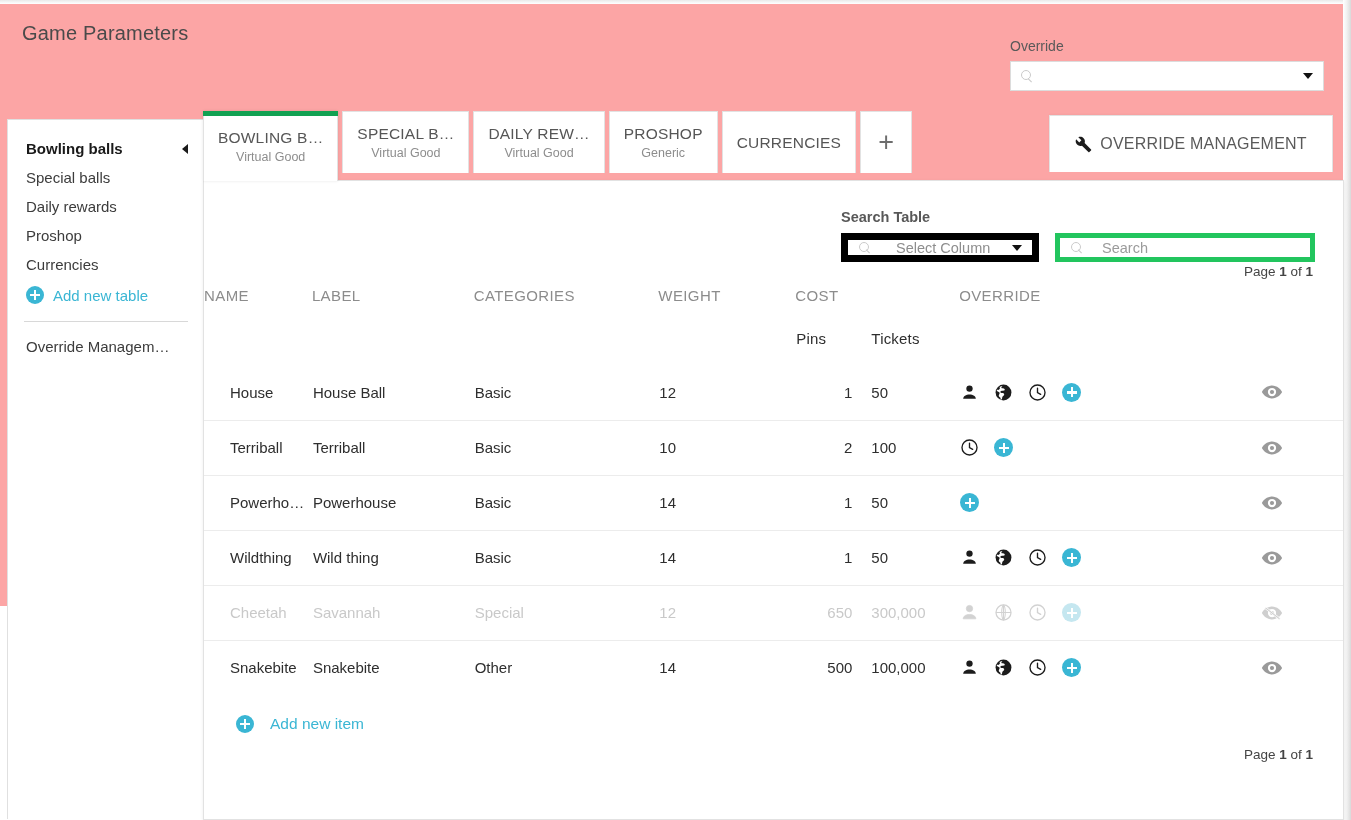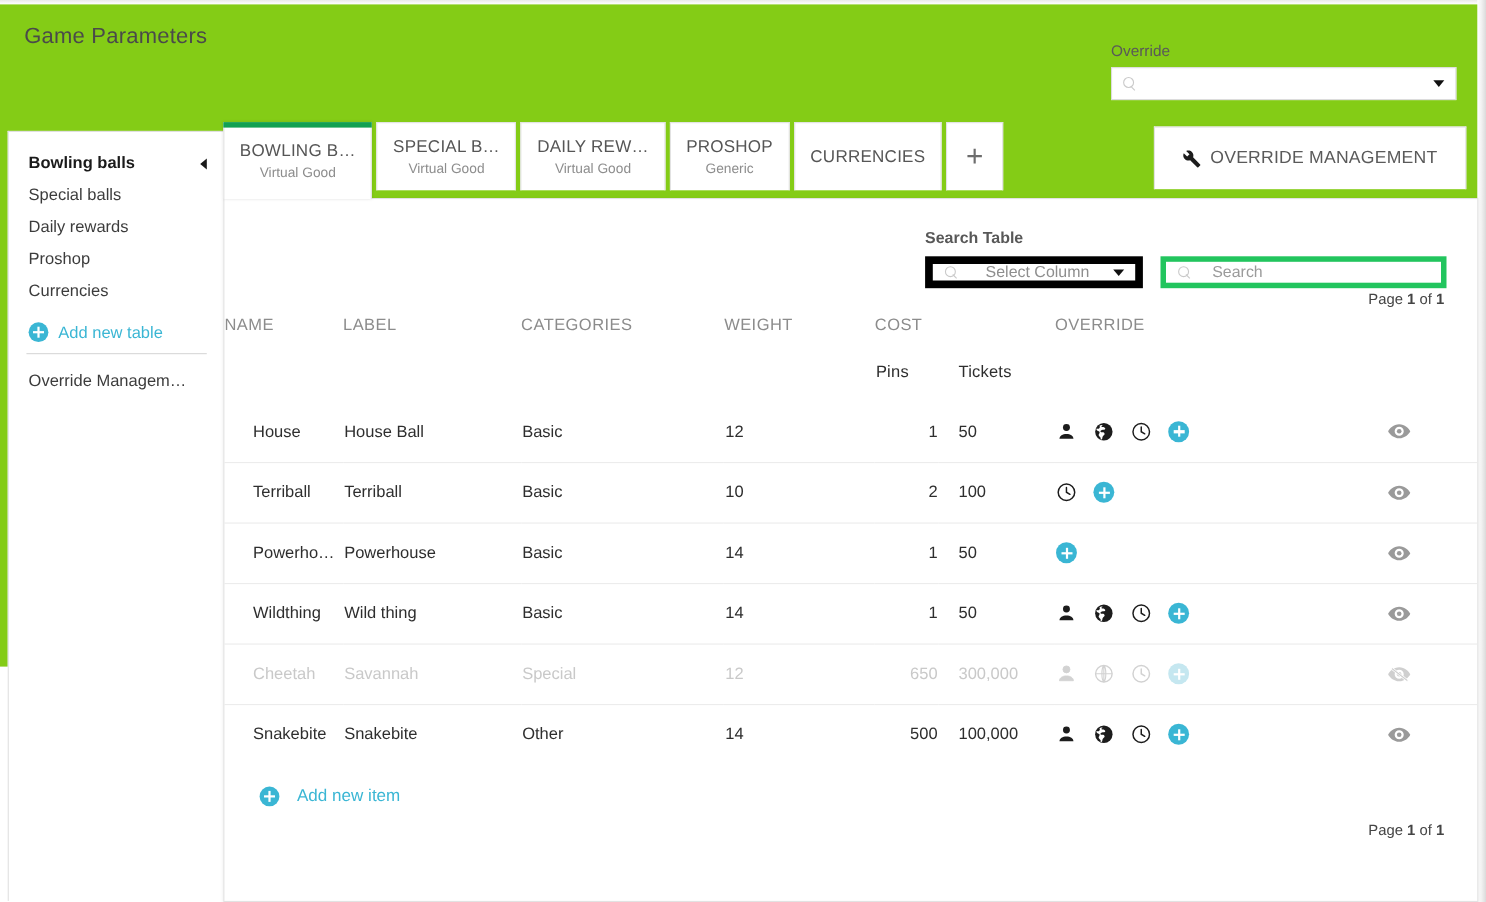--- a/index.html
+++ b/index.html
@@ -6,21 +6,21 @@
   html, body {
     margin: 0; padding: 0;
     width: 1351px; height: 820px;
     background: #ffffff;
     font-family: "Liberation Sans", sans-serif;
     overflow: hidden;
   }
   #root {
     position: relative;
     width: 1351px; height: 606px;
-    background: #84cc16;
+    background: #fca5a5;
   }
   
   .page-edge-right {
     position: absolute; top: 0; right: 0; width: 8px; height: 820px;
     background: linear-gradient(to right,#ffffff 0%,#f2f2f2 45%,#e3e3e3 80%,#d9d9d9 100%);
   }
   .page-edge-top {
     position: absolute; top: 0; left: 0; width: 1351px; height: 4px;
     background: linear-gradient(to bottom,#e9e9e9 0%,#f7f7f7 60%,#ffffff 100%);
   }
@@ -67,21 +67,21 @@
     position: relative; height: 29px; line-height: 29px;
     padding-left: 18px; font-size: 15px; color: #3c3c3c; cursor: pointer;
   }
   .side-item.active { font-weight: bold; color: #1a1a1a; }
   .side-arrow {
     position: absolute; right: 16px; top: 50%; transform: translateY(-50%);
     width: 0; height: 0; border-top: 5px solid transparent;
     border-bottom: 5px solid transparent; border-right: 6px solid #1a1a1a;
   }
   .side-add {
-    display: flex; align-items: flex-end; gap: 9px;
+    display: flex; align-items: center; gap: 9px;
     padding-left: 18px; height: 32px; font-size: 15px; color: #3ab6d4; cursor: pointer;
   }
   .side-sep { margin: 10px 16px 0 16px; border-top: 1px solid #d8d8d8; }
   .side-item.plain-bottom { margin-top: 10px; }
 
   .plus-circle {
     width: 18px; height: 18px; border-radius: 50%;
     background: #3ab6d4; position: relative; flex: 0 0 auto;
   }
   .plus-circle::before, .plus-circle::after {

